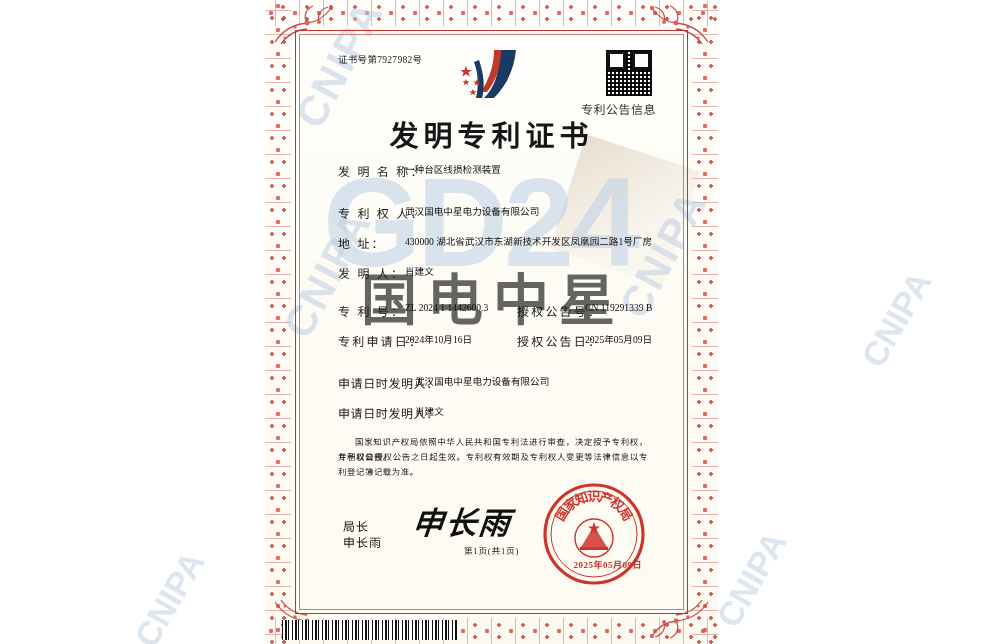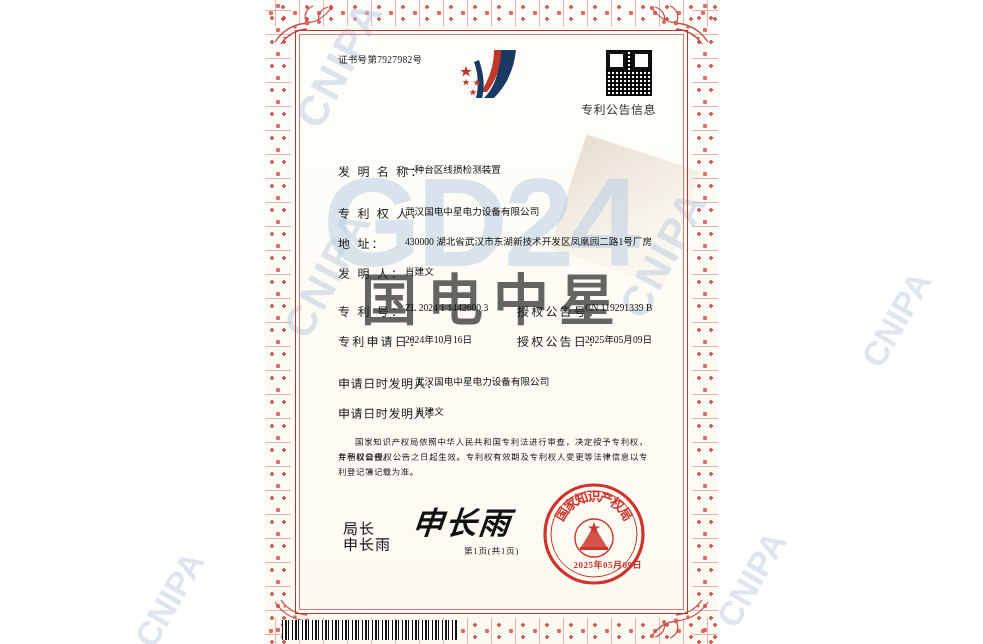--- a/index.html
+++ b/index.html
@@ -253,21 +253,21 @@
     letter-spacing: .6px;
     text-align: justify;
   }
   .para-1 { top: 405px; text-indent: 17px; }
   .para-2 { top: 420px; }
 
   
   .sig-label {
     position: absolute;
     left: 48px;
-    font-size: 15px;
+    font-size: 12px;
     letter-spacing: 1px;
     color: #141414;
   }
   .sig-l1 { top: 487px; }
   .sig-l2 { top: 503px; }
   .sig-hand {
     position: absolute;
     left: 118px; top: 468px;
     font-size: 31px;
     font-family: "Liberation Serif", serif;
@@ -435,20 +435,21 @@
         <path d="M40 4 L47 4 C47 18 43 34 33 46 L27 46 C36 32 40 18 40 4 Z" fill="#c0392b"></path>
         <path d="M25 14 C30 28 31 42 28 52 L22 52 C25 40 24 26 20 16 Z" fill="#1b3a63"></path>
         <g fill="#c0392b">
           <polygon points="12,20 13.6,24 17.8,24 14.4,26.6 15.7,30.6 12,28.1 8.3,30.6 9.6,26.6 6.2,24 10.4,24"></polygon>
           <polygon points="23,33 24,35.5 26.7,35.5 24.5,37.2 25.4,39.8 23,38.2 20.6,39.8 21.5,37.2 19.3,35.5 22,35.5"></polygon>
           <polygon points="19,43 20,45.3 22.5,45.3 20.5,46.9 21.3,49.3 19,47.8 16.7,49.3 17.5,46.9 15.5,45.3 18,45.3"></polygon>
           <polygon points="12,33 13,35.3 15.5,35.3 13.5,36.9 14.3,39.3 12,37.8 9.7,39.3 10.5,36.9 8.5,35.3 11,35.3"></polygon>
         </g>
       </svg>
 
+      <div class="title">发明专利证书</div>
 
       <div class="fields">
         <div class="field">
           <span class="f-label lbl-a">发 明 名 称：</span>
           <span class="f-value val-a">一种台区线损检测装置</span>
         </div>
         <div style="height:12px"></div>
         <div class="field">
           <span class="f-label lbl-a">专 利 权 人：</span>
           <span class="f-value val-a">武汉国电中星电力设备有限公司</span>

